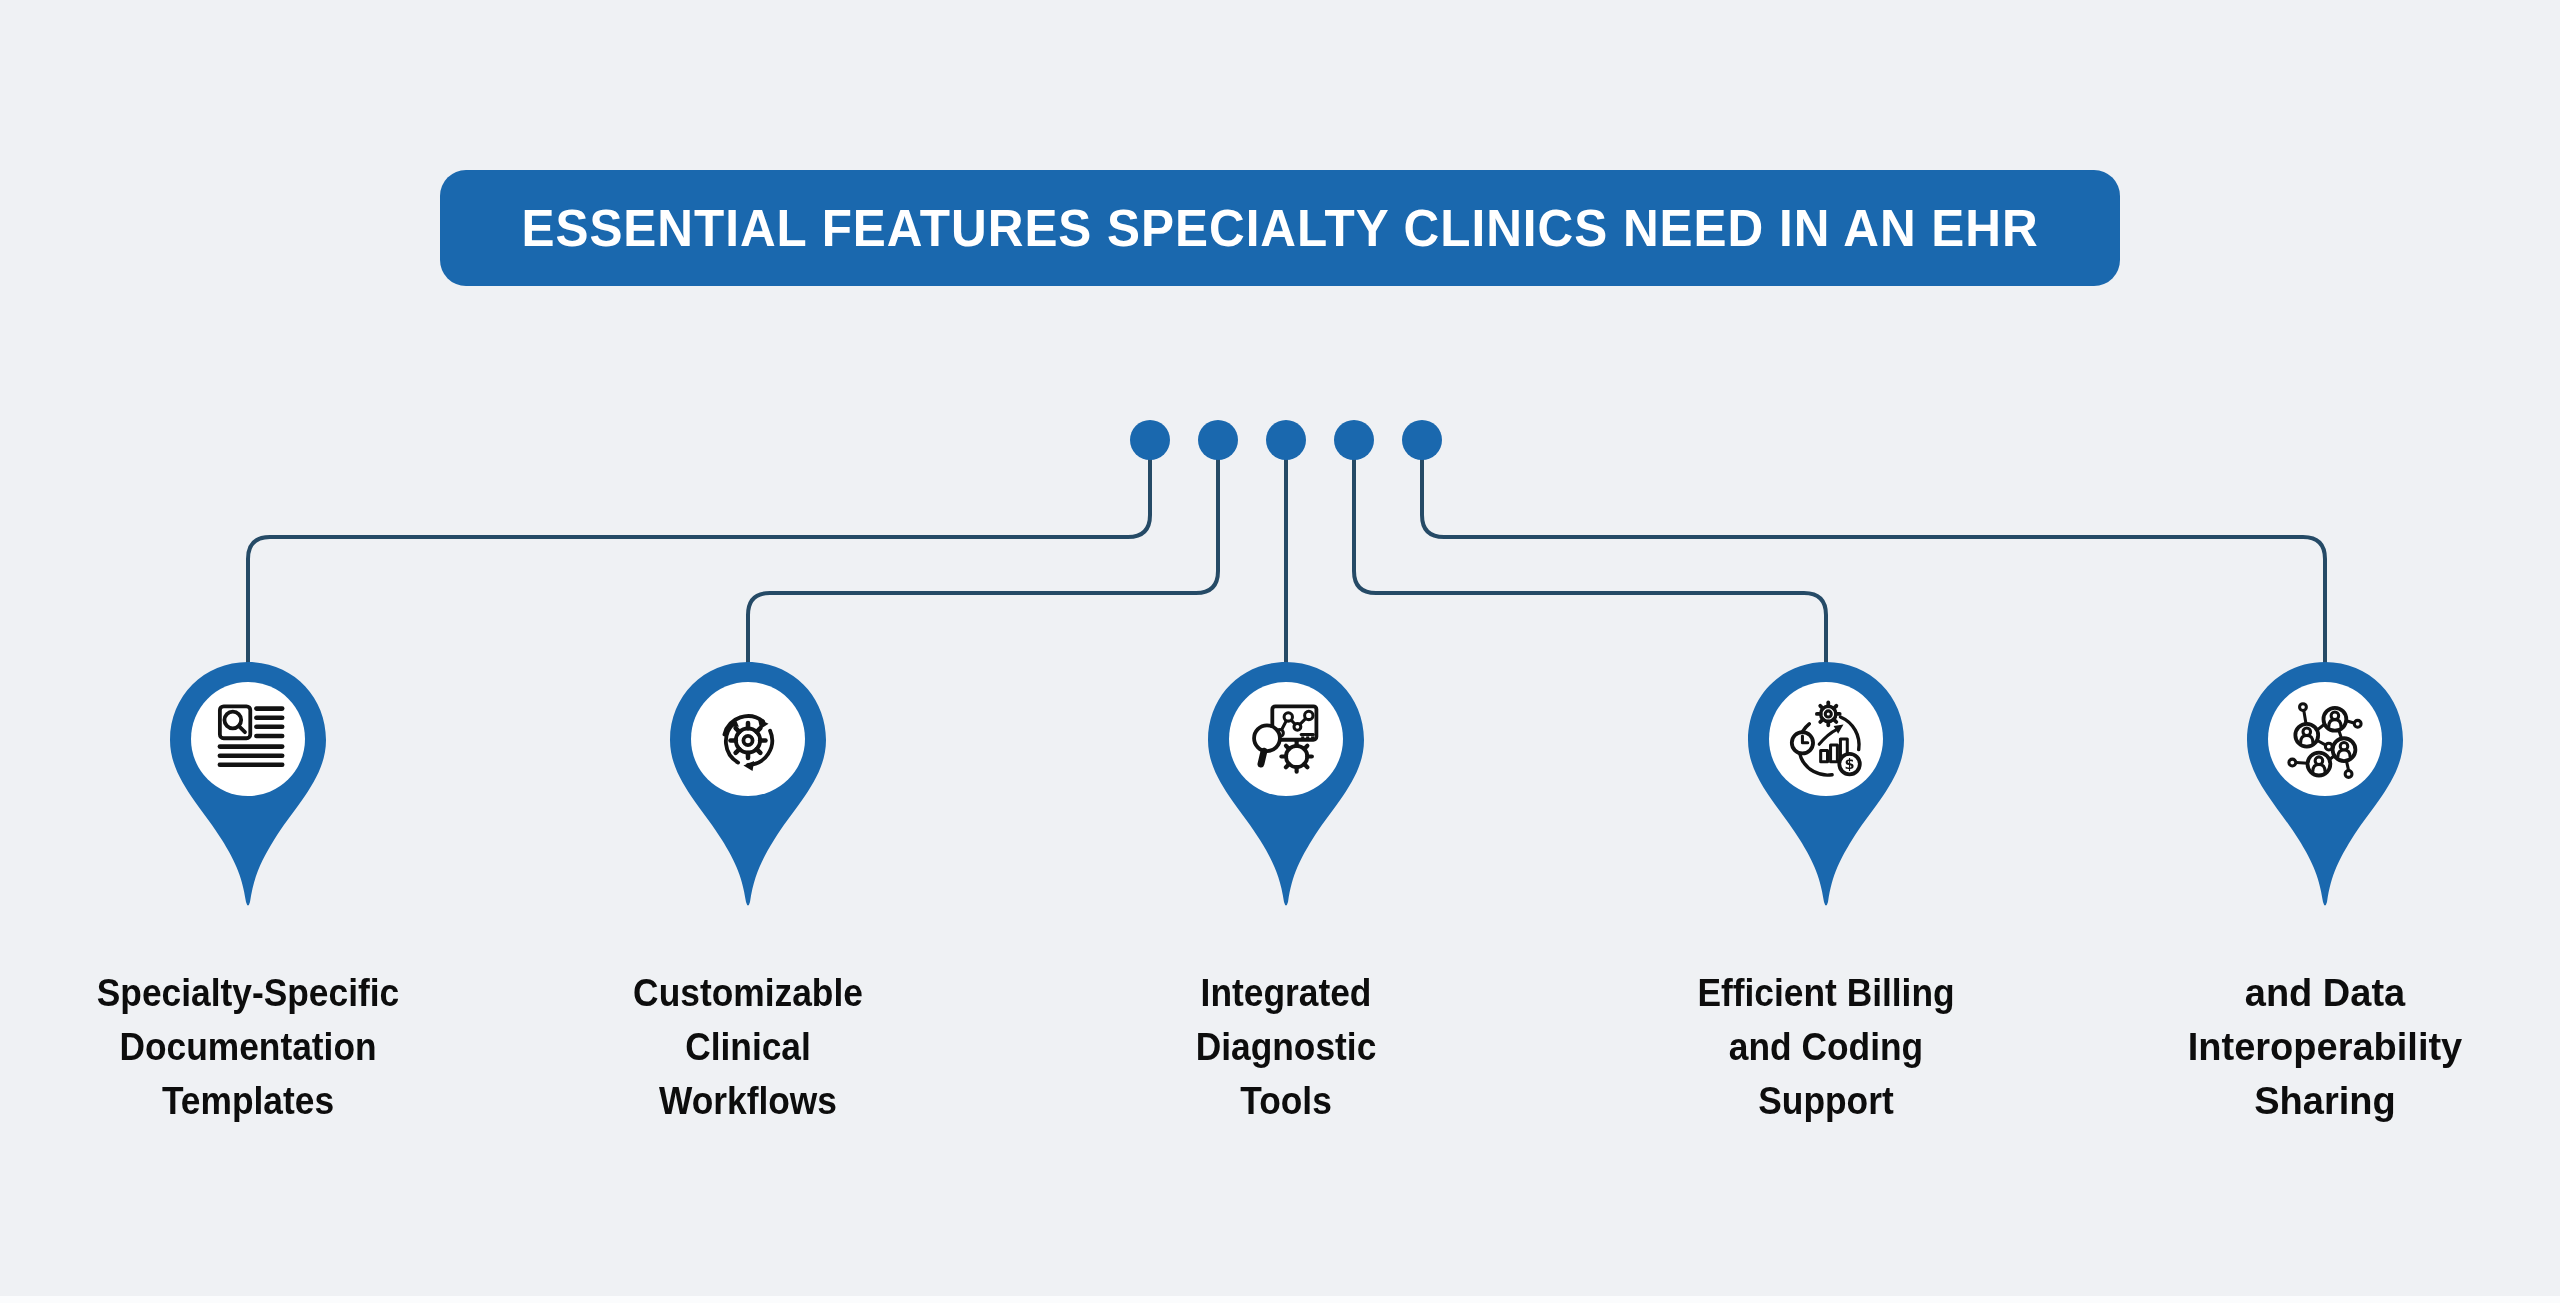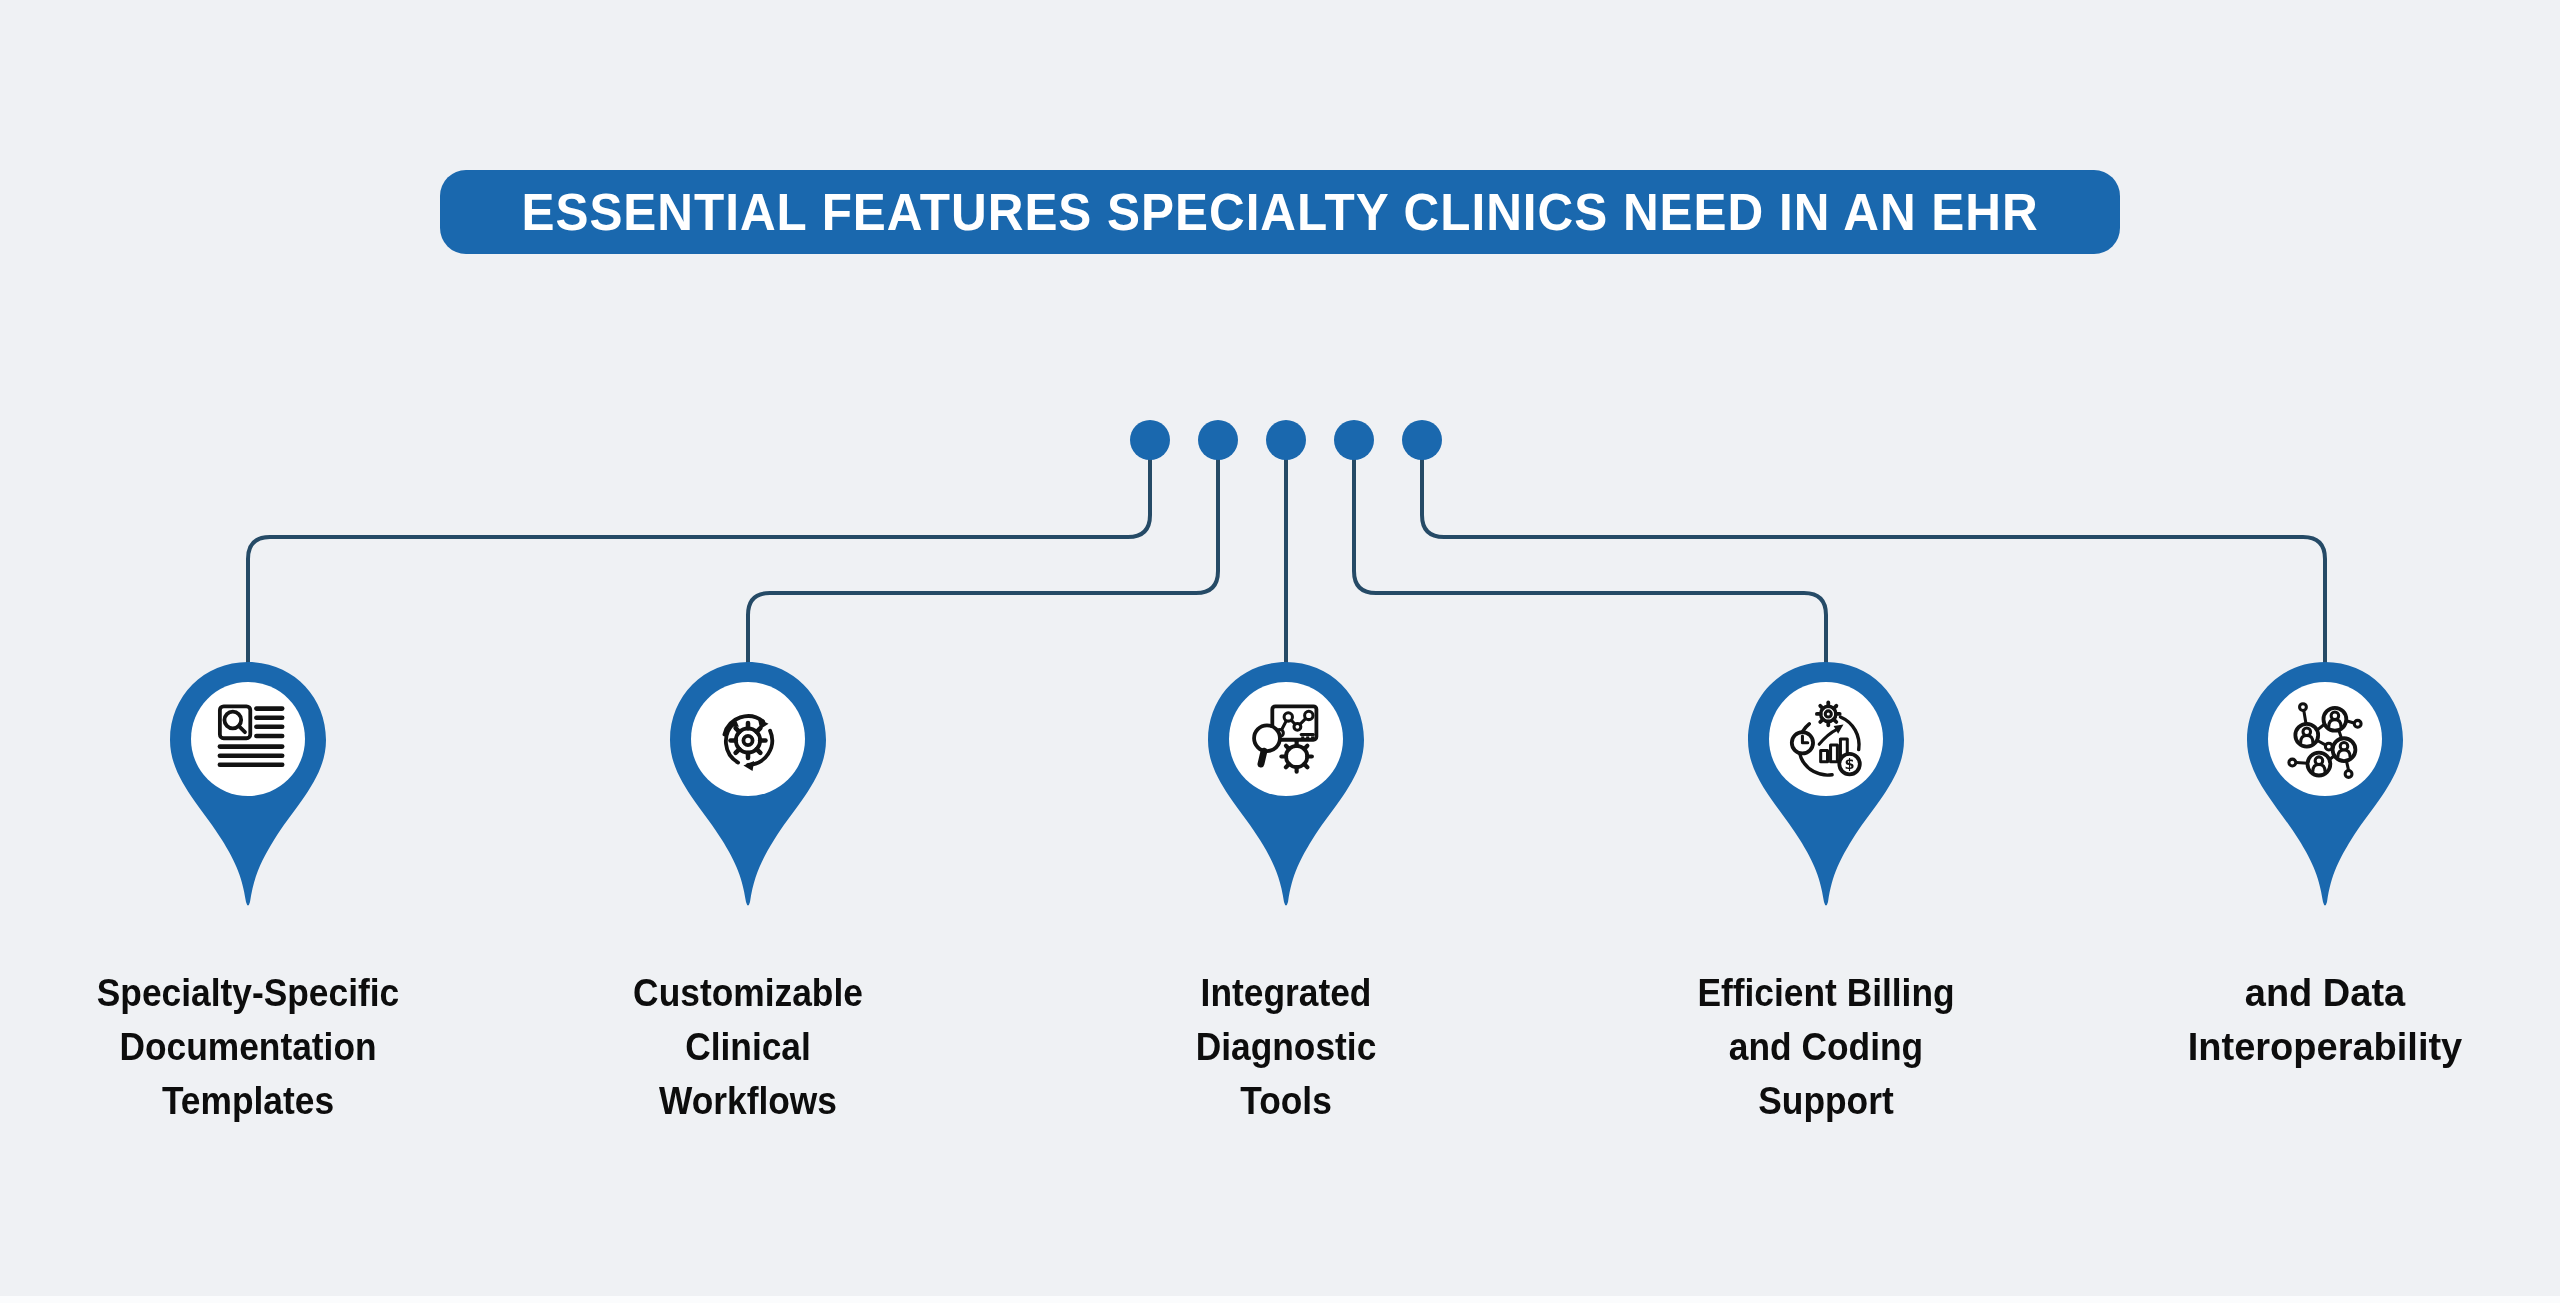--- a/index.html
+++ b/index.html
@@ -2,21 +2,21 @@
 <html><head>
 <meta charset="utf-8">
 <style>
   html,body{margin:0;padding:0;background:#e4e6e9;}
   .canvas{
     position:relative;width:2560px;height:1303px;overflow:hidden;
     background:#eff1f4;
     font-family:"Liberation Sans", sans-serif;
   }
   .banner{
-    position:absolute;left:440px;top:170px;width:1680px;height:84px;
+    position:absolute;left:440px;top:170px;width:1680px;height:116px;
     background:#1a68ae;border-radius:26px;
     display:flex;align-items:center;justify-content:center;
   }
   .banner h1{
     margin:0;color:#ffffff;font-size:51px;font-weight:bold;
     letter-spacing:1px;white-space:nowrap;
     transform:scaleX(0.97);
   }
   .connectors{position:absolute;left:0;top:0;}
   .pin{position:absolute;width:160px;height:250px;}
@@ -233,16 +233,17 @@
     <span>Tools</span>
   </div>
   <div class="label condensed" style="left:1596px;">
     <span>Efficient Billing</span>
     <span>and Coding</span>
     <span>Support</span>
   </div>
   <div class="label" style="left:2095px;">
     <span>and Data</span>
     <span>Interoperability</span>
+    <span>Sharing</span>
   </div>
 
   <div style="position:absolute;left:0;bottom:0;width:2560px;height:7px;background:#fbfcfd;"></div>
 </div>
 
 </body></html>

